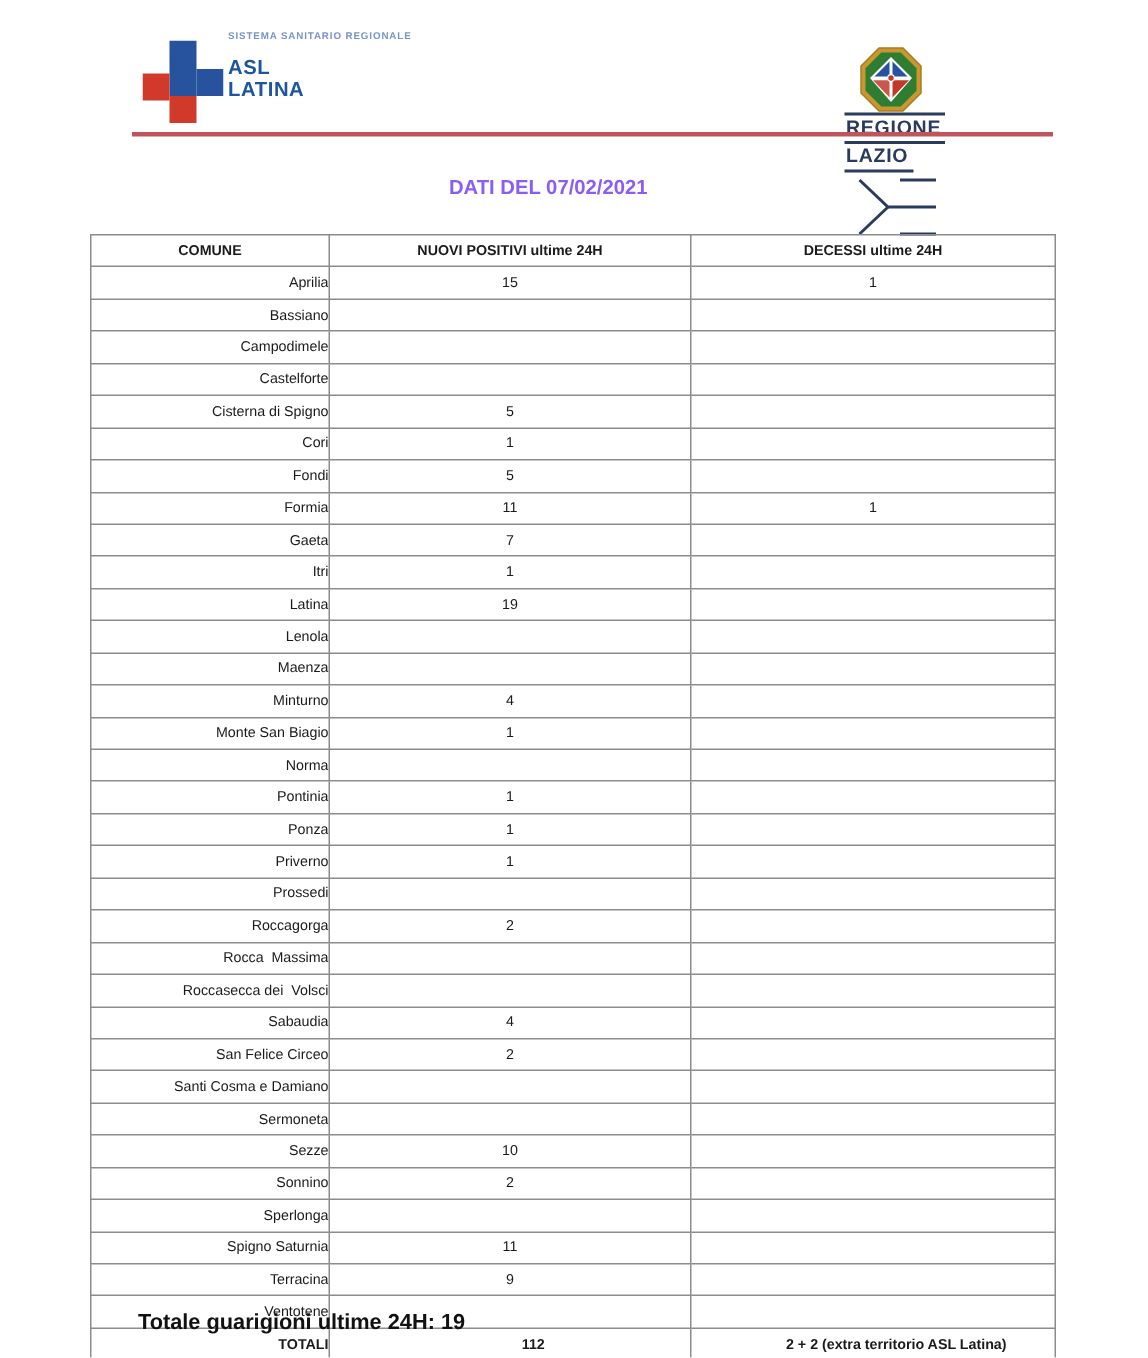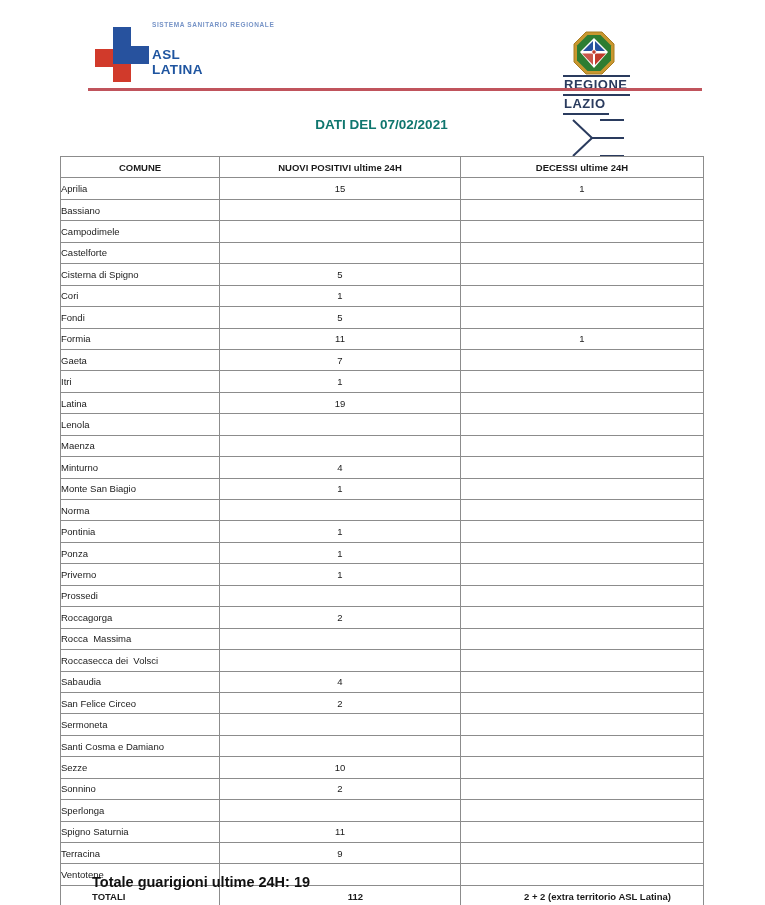--- a/index.html
+++ b/index.html
@@ -4,45 +4,45 @@
 <style>
   html,body{margin:0;padding:0;background:#ffffff;}
   .page{
     position:relative;width:765px;height:905px;background:#ffffff;
     font-family:"Liberation Sans", sans-serif;color:#1a1a1a;overflow:hidden;
   }
   
   .asl-logo{position:absolute;left:95px;top:27px;}
   .asl-text{position:absolute;left:152px;top:21px;}
   .asl-system{font-size:6.5px;letter-spacing:.6px;color:#7794c7;font-weight:bold;}
-  .asl-name{margin-top:19px;font-size:13.5px;line-height:15px;color:#1f55a0;font-weight:bold;letter-spacing:.4px;}
+  .asl-name{margin-top:9px;font-size:13.5px;line-height:15px;color:#1f55a0;font-weight:bold;letter-spacing:.4px;}
   .regione-logo{position:absolute;left:563px;top:31px;display:flex;align-items:center;flex-direction:column;}
   .regione-emblem{margin-right:6px;}
   .regione-wordmark{position:relative;}
   .regione-line{font-size:13px;font-weight:bold;color:#2a3b5e;letter-spacing:.5px;line-height:16px;}
   .regione-top{border-top:2px solid #2a3b5e;border-bottom:2px solid #2a3b5e;padding:0 3px 1px 1px;}
   .regione-bottom{border-bottom:2px solid #2a3b5e;padding:0 3px 1px 1px;width:fit-content;}
   .red-divider{position:absolute;left:88px;top:88px;width:614px;height:2.5px;background:#c0545c;}
   
-  .doc-title{position:absolute;left:60px;top:117px;width:643px;text-align:center;
-    font-size:13.5px;font-weight:bold;color:#0f766e;}
+  .doc-title{position:absolute;left:44px;top:117px;width:643px;text-align:center;
+    font-size:13.5px;font-weight:bold;color:#8b5cf6;}
   
   .data-table{
     position:absolute;left:60px;top:140px;width:643px;
     border-collapse:collapse;table-layout:fixed;font-size:9.5px;color:#1a1a1a;margin-top:16px;
   }
   .data-table col.c1{width:159px;}
   .data-table col.c2{width:241px;}
   .data-table col.c3{width:243px;}
   .data-table th,.data-table td{
     border:1px solid #8c8c8c;height:20.45px;padding:0;vertical-align:middle;
     overflow:hidden;
   }
   .data-table th{font-weight:bold;text-align:center;}
-  .td-comune{padding-left:5px;text-align:left;white-space:pre-wrap;}
+  .td-comune{padding-left:5px;text-align:right;white-space:pre-wrap;}
   .td-num{text-align:center;}
   .totals-row td{font-weight:bold;font-size:9.5px;padding-left:31px;}
   
   .footer-note{position:absolute;left:60px;top:874px;font-size:14.5px;font-weight:bold;color:#111;padding-left:32px;}
 </style>
 </head>
 <body>
 
 <div class="page">
 
@@ -224,26 +224,26 @@
           <td class="td-comune">Sabaudia</td>
           <td class="td-num">4</td>
           <td class="td-num"></td>
         </tr>
         <tr>
           <td class="td-comune">San Felice Circeo</td>
           <td class="td-num">2</td>
           <td class="td-num"></td>
         </tr>
         <tr>
+          <td class="td-comune">Santi Cosma e Damiano</td>
+          <td class="td-num"></td>
+          <td class="td-num"></td>
+        </tr>
+        <tr>
           <td class="td-comune">Sermoneta</td>
-          <td class="td-num"></td>
-          <td class="td-num"></td>
-        </tr>
-        <tr>
-          <td class="td-comune">Santi Cosma e Damiano</td>
           <td class="td-num"></td>
           <td class="td-num"></td>
         </tr>
         <tr>
           <td class="td-comune">Sezze</td>
           <td class="td-num">10</td>
           <td class="td-num"></td>
         </tr>
         <tr>
           <td class="td-comune">Sonnino</td>

